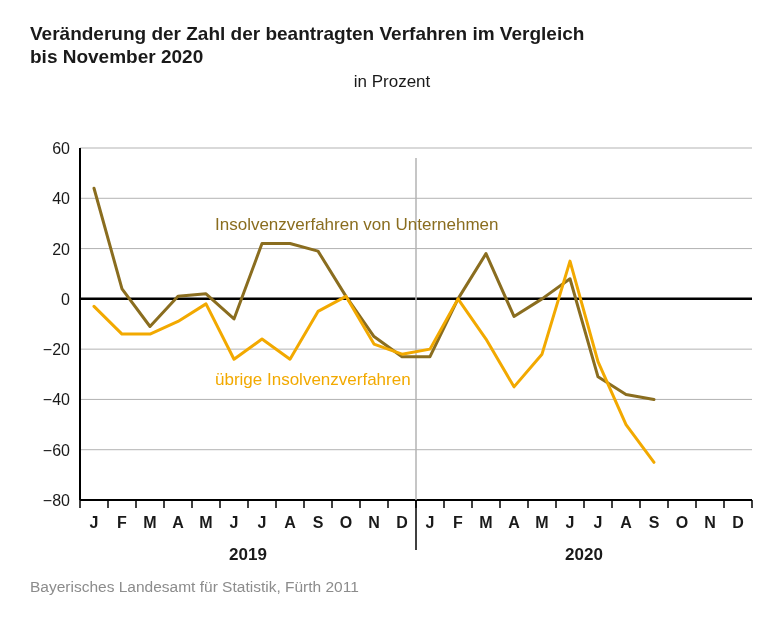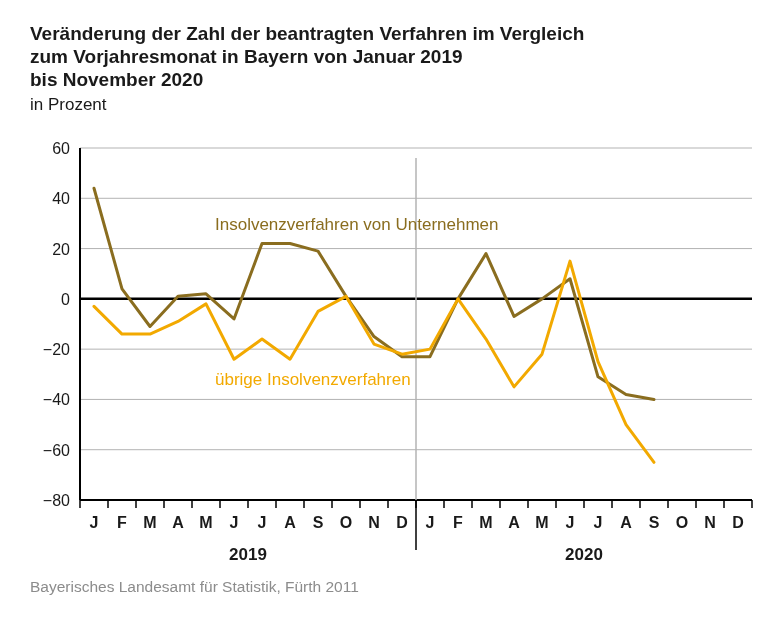--- a/index.html
+++ b/index.html
@@ -33,20 +33,21 @@
     line-height: 23px;
     color: #1a1a1a;
     white-space: nowrap;
   }
   .subtitle {
     font-size: 17px;
     font-weight: normal;
     line-height: 22px;
     color: #1a1a1a;
     margin-top: 3px;
+    text-align: center;
   }
   .plot-area {
     position: absolute;
     left: 30px;
     top: 140px;
     width: 724px;
     height: 430px;
   }
   svg.chart-svg {
     display: block;
@@ -83,21 +84,20 @@
     font-size: 17px;
   }
 </style>
 </head>
 <body>
 
 <div id="chart-root">
 
   <div class="title-block">
     <div class="title-line">Veränderung der Zahl der beantragten Verfahren im Vergleich</div>
-    <div class="title-line">zum Vorjahresmonat in Bayern von Januar 2019</div>
     <div class="title-line">bis November 2020</div>
     <div class="subtitle">in Prozent</div>
   </div>
 
   <div class="plot-area">
     <svg class="chart-svg" id="chart-svg" width="724" height="430" viewBox="0 0 724 430" xmlns="http://www.w3.org/2000/svg">
       <g id="gridlines">
           <line x1="50" x2="722" y1="360" y2="360" stroke="#b3b3b3" stroke-width="1"></line>
           <line x1="50" x2="722" y1="309.7142857142857" y2="309.7142857142857" stroke="#b3b3b3" stroke-width="1"></line>
           <line x1="50" x2="722" y1="259.42857142857144" y2="259.42857142857144" stroke="#b3b3b3" stroke-width="1"></line>

